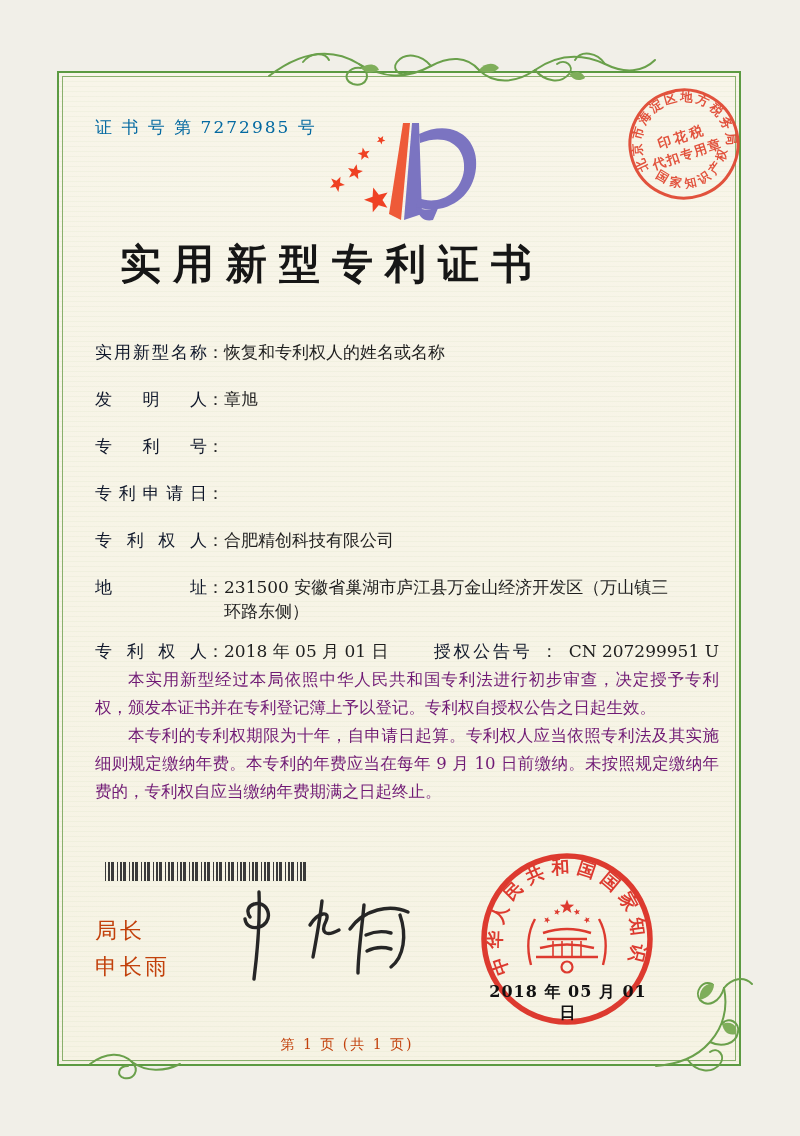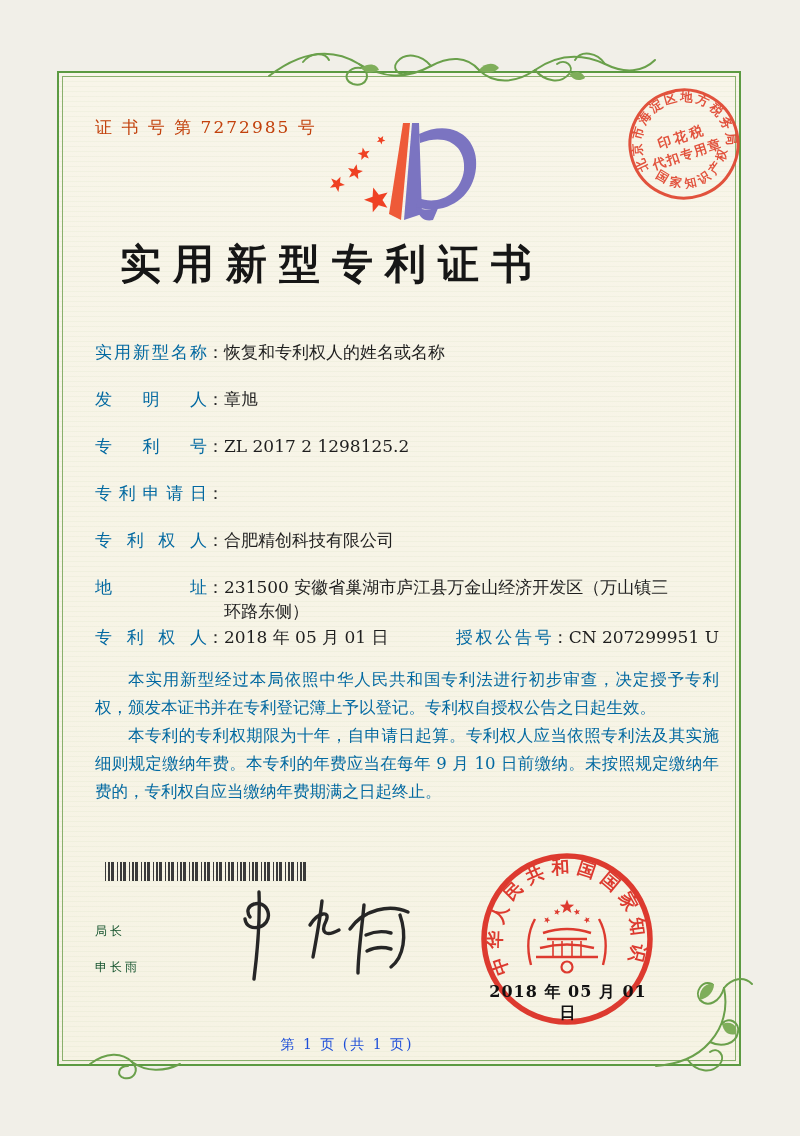--- a/index.html
+++ b/index.html
@@ -18,51 +18,51 @@
       linear-gradient(#f8f5e9,#f6f3e4);
   }
   .frame{
     left:57px;top:71px;width:684px;height:995px;
     border:2.5px solid #5c9a42;box-sizing:border-box;pointer-events:none;
   }
   .frame::after{
     content:"";position:absolute;inset:3px;border:1px solid #8ab06d;
   }
   .certno{
-    left:95px;top:116px;font-size:17px;letter-spacing:2px;color:#c2410c;
+    left:95px;top:116px;font-size:17px;letter-spacing:2px;color:#0369a1;
   }
   .title{
     left:0;top:237px;width:664px;text-align:center;
     font-size:41px;font-weight:600;letter-spacing:12px;color:#161616;
   }
   .fields{left:95px;top:340px;width:624px;font-size:17px;}
   .frow{display:flex;align-items:flex-start;margin-bottom:23px;line-height:24px;}
-  .frow.addr{margin-bottom:2px;}
+  .frow.addr{margin-bottom:16px;}
   .flabel{
     display:inline-block;width:112px;text-align:justify;text-align-last:justify;
-    flex:0 0 112px;color:#0369a1;
+    flex:0 0 112px;color:#0f172a;
   }
   .fcolon{flex:0 0 14px;}
   .fvalue{color:#1e1e1e;}
   .addr .fvalue{max-width:452px;}
-  .pair2{margin-left:auto;display:flex;}
+  .pair2{margin-left:auto;display:flex;gap:11px;}
   .pair2 .flabel{width:96px;flex:0 0 96px;}
   .bodytext{
     left:95px;top:666px;width:624px;font-size:16.5px;line-height:28px;
-    text-align:justify;color:#0369a1;
+    text-align:justify;color:#701a75;
   }
   .bodytext p{margin:0;text-indent:2em;}
-  .signer{left:95px;top:913px;font-size:12px;letter-spacing:3px;line-height:36px;color:#14532d;}
+  .signer{left:95px;top:913px;font-size:22px;letter-spacing:3px;line-height:36px;color:#c2410c;}
   .sealdate{
     left:478px;top:982px;width:180px;text-align:center;
     font-size:16px;letter-spacing:1px;color:#111;font-weight:600;
   }
   .footer{
     left:57px;top:1036px;width:580px;text-align:center;
-    font-size:14px;letter-spacing:2px;color:#1d4ed8;
+    font-size:14px;letter-spacing:2px;color:#c2410c;
   }
   svg{display:block;}
 </style>
 </head>
 <body>
 
 <div class="abs paper"></div>
 <div class="abs frame"></div>
 
 <svg class="abs" style="left:263px;top:40px;" width="396" height="58" viewBox="0 0 396 58">
@@ -147,21 +147,20 @@
     <span class="fvalue">恢复和专利权人的姓名或名称</span>
   </div>
   <div class="frow">
     <span class="flabel">发明人</span>
     <span class="fcolon">：</span>
     <span class="fvalue">章旭</span>
   </div>
   <div class="frow">
     <span class="flabel">专利号</span>
     <span class="fcolon">：</span>
-    <span class="fvalue">ZL 2017 2 1298125.2</span>
   </div>
   <div class="frow">
     <span class="flabel">专利申请日</span>
     <span class="fcolon">：</span>
   </div>
   <div class="frow">
     <span class="flabel">专利权人</span>
     <span class="fcolon">：</span>
     <span class="fvalue">合肥精创科技有限公司</span>
   </div>

